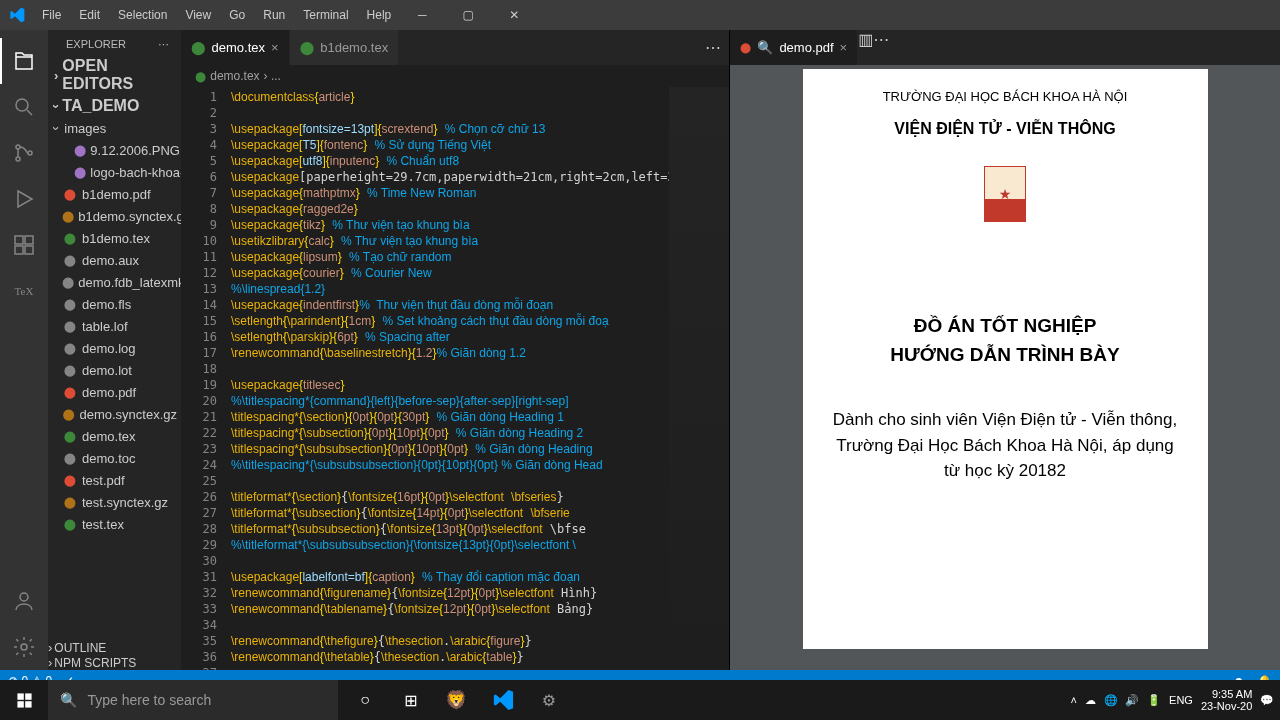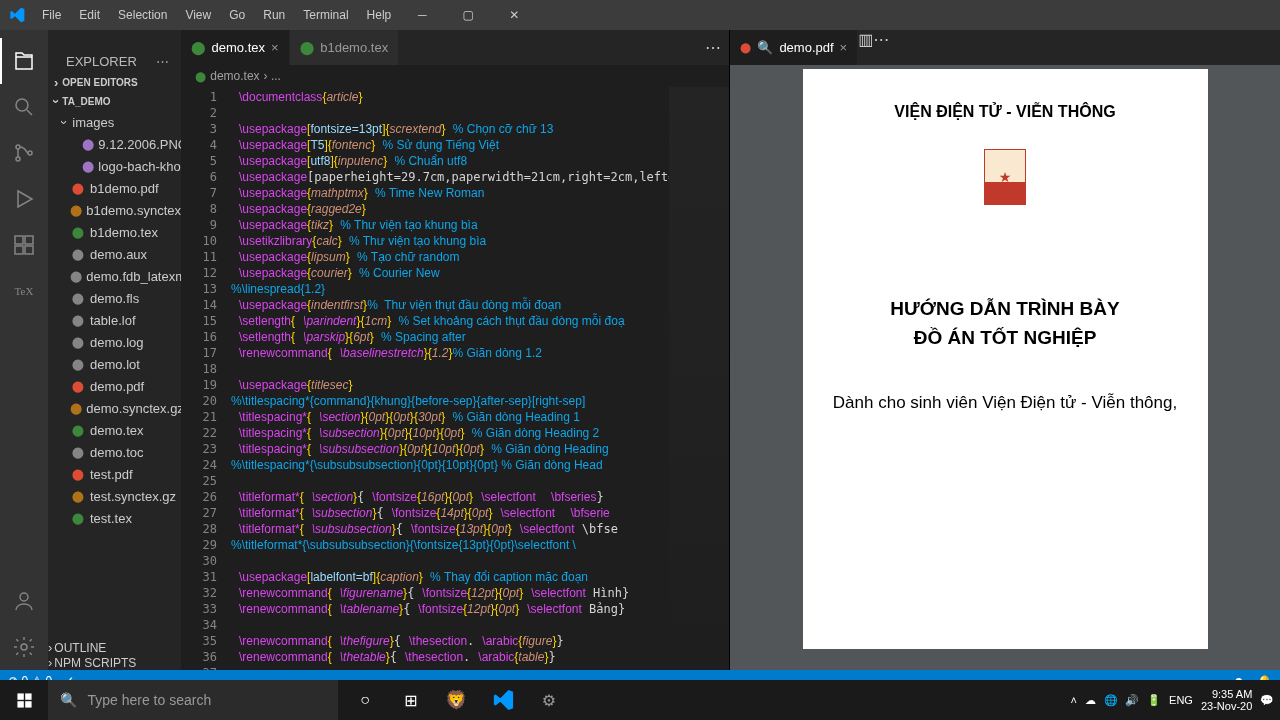--- a/index.html
+++ b/index.html
@@ -11,44 +11,44 @@
 .titlebar .title { flex:1; text-align:center; color:#ccc; }
 .titlebar .wincontrols { display:flex; }
 .titlebar .wincontrols div { width:46px; height:30px; display:flex; justify-content:center; align-items:center; }
 .main { display:flex; height:640px; }
 .activitybar { width:48px; background:#333; display:flex; flex-direction:column; align-items:center; padding-top:8px; }
 .activitybar .ab-item { width:48px; height:46px; display:flex; justify-content:center; align-items:center; color:#858585; position:relative; }
 .activitybar .ab-item.active { color:#fff; }
 .activitybar .ab-item.active::before { content:""; position:absolute; left:0; top:0; bottom:0; width:2px; background:#fff; }
 .activitybar .spacer { flex:1; }
 .sidebar { width:133px; background:#252526; display:flex; flex-direction:column; font-size:12px; }
-.sidebar-header { display:flex; justify-content:space-between; padding:24px 12px 4px 18px; font-size:13px; color:#bbb; }
+.sidebar-header { display:flex; justify-content:space-between; padding:8px 12px 4px 18px; font-size:11px; color:#bbb; }
 .sidebar-section { color:#ccc; }
-.sidebar-section .sec-title { padding:2px 6px; font-weight:700; font-size:10px; display:flex; align-items:center; gap:2px; }
-.sidebar .tree { padding-left:8px; }
+.sidebar-section .sec-title { padding:2px 6px; font-weight:700; font-size:16px; display:flex; align-items:center; gap:2px; }
+.sidebar .tree { padding-left:0; }
 .sidebar .file { display:flex; align-items:center; gap:4px; padding:1px 4px 1px 14px; white-space:nowrap; overflow:hidden; color:#ccc; font-size:13px; height:22px; }
 .sidebar .file.folder { padding-left:6px; }
 .sidebar .file .ficon { width:16px; display:inline-flex; justify-content:center; font-size:11px; }
 .editor { flex:1; display:flex; background:#1e1e1e; }
 .editor-left { width:549px; display:flex; flex-direction:column; border-right:1px solid #000; }
 .tabs { height:35px; background:#252526; display:flex; align-items:stretch; }
 .tab { display:flex; align-items:center; padding:0 10px; gap:6px; font-size:13px; color:#999; background:#2d2d2d; border-right:1px solid #252526; }
 .tab.active { background:#1e1e1e; color:#fff; }
 .tab .close { color:#999; font-size:13px; }
 .tabs .tspacer { flex:1; }
 .tabs .tab-actions { display:flex; align-items:center; padding:0 8px; color:#ccc; }
 .breadcrumb { height:22px; display:flex; align-items:center; padding-left:14px; font-size:12px; color:#a0a0a0; gap:4px; }
 .code-area { flex:1; display:flex; overflow:hidden; position:relative; }
 .gutter { width:50px; text-align:right; color:#858585; font-family:Consolas,monospace; font-size:12px; padding-top:2px; padding-right:14px; line-height:16px; }
 .code { flex:1; font-family:Consolas,monospace; font-size:12px; line-height:16px; white-space:pre; color:#d4d4d4; padding-top:2px; overflow:hidden; }
 .minimap { width:60px; background:linear-gradient(#2a2a2a,#1e1e1e); opacity:0.5; }
-.c-cmd { color:#d946ef;margin-left:8px; }
+.c-cmd { color:#eab308; }
 .c-bkt { color:#ffd700; }
 .c-opt { color:#9cdcfe; }
-.c-arg { color:#ce9178;font-style:italic; }
+.c-arg { color:#ce9178; }
 .c-cmt { color:#0ea5e9; }
 .editor-right { flex:1; display:flex; flex-direction:column; background:#1e1e1e; }
 .pdf-tabs { height:35px; background:#252526; display:flex; }
 .pdf-view { flex:1; background:#525659; display:flex; justify-content:center; padding-top:4px; overflow:hidden; }
 .pdf-page { width:405px; height:580px; background:#fff; color:#000; font-family:'Times New Roman',serif; text-align:center; padding:18px 24px 0; font-size:12px; }
 .pdf-page .uni { font-size:13px; margin-top:2px; }
 .pdf-page .dept { font-size:16px; font-weight:700; margin-top:16px; }
 .pdf-page .logo-box { width:42px; height:56px; margin:28px auto 0; border:1px solid #c0392b; display:flex; flex-direction:column; align-items:center; justify-content:center; font-size:7px; color:#c0392b; background:linear-gradient(#f8e9d0 60%,#c0392b 60%); }
 .pdf-page .doc-title { margin-top:90px; font-size:19px; font-weight:700; line-height:1.5; }
 .pdf-page .sub { margin-top:38px; font-size:17px; line-height:1.5; }
@@ -281,21 +281,21 @@
 <span class="c-cmd">\usetikzlibrary</span><span class="c-bkt">{</span><span class="c-arg">calc</span><span class="c-bkt">}</span> <span class="c-cmt">% Thư viện tạo khung bìa</span>
 <span class="c-cmd">\usepackage</span><span class="c-bkt">{</span><span class="c-arg">lipsum</span><span class="c-bkt">}</span> <span class="c-cmt">% Tạo chữ random</span>
 <span class="c-cmd">\usepackage</span><span class="c-bkt">{</span><span class="c-arg">courier</span><span class="c-bkt">}</span> <span class="c-cmt">% Courier New</span>
 <span class="c-cmt">%\linespread{1.2}</span>
 <span class="c-cmd">\usepackage</span><span class="c-bkt">{</span><span class="c-arg">indentfirst</span><span class="c-bkt">}</span><span class="c-cmt">%  Thư viện thụt đầu dòng mỗi đoạn</span>
 <span class="c-cmd">\setlength</span><span class="c-bkt">{</span><span class="c-arg"><span class="c-cmd">\parindent</span></span><span class="c-bkt">}</span><span class="c-bkt">{</span><span class="c-arg">1cm</span><span class="c-bkt">}</span> <span class="c-cmt">% Set khoảng cách thụt đầu dòng mỗi đoạ</span>
 <span class="c-cmd">\setlength</span><span class="c-bkt">{</span><span class="c-arg"><span class="c-cmd">\parskip</span></span><span class="c-bkt">}</span><span class="c-bkt">{</span><span class="c-arg">6pt</span><span class="c-bkt">}</span> <span class="c-cmt">% Spacing after</span>
 <span class="c-cmd">\renewcommand</span><span class="c-bkt">{</span><span class="c-arg"><span class="c-cmd">\baselinestretch</span></span><span class="c-bkt">}</span><span class="c-bkt">{</span><span class="c-arg">1.2</span><span class="c-bkt">}</span><span class="c-cmt">% Giãn dòng 1.2</span>
 
 <span class="c-cmd">\usepackage</span><span class="c-bkt">{</span><span class="c-arg">titlesec</span><span class="c-bkt">}</span>
-<span class="c-cmt">%\titlespacing*{command}{khung}{before-sep}{after-sep}[right-sep]</span>
+<span class="c-cmt">%\titlespacing*{command}{left}{before-sep}{after-sep}[right-sep]</span>
 <span class="c-cmd">\titlespacing*</span><span class="c-bkt">{</span><span class="c-arg"><span class="c-cmd">\section</span></span><span class="c-bkt">}</span><span class="c-bkt">{</span><span class="c-arg">0pt</span><span class="c-bkt">}</span><span class="c-bkt">{</span><span class="c-arg">0pt</span><span class="c-bkt">}</span><span class="c-bkt">{</span><span class="c-arg">30pt</span><span class="c-bkt">}</span> <span class="c-cmt">% Giãn dòng Heading 1</span>
 <span class="c-cmd">\titlespacing*</span><span class="c-bkt">{</span><span class="c-arg"><span class="c-cmd">\subsection</span></span><span class="c-bkt">}</span><span class="c-bkt">{</span><span class="c-arg">0pt</span><span class="c-bkt">}</span><span class="c-bkt">{</span><span class="c-arg">10pt</span><span class="c-bkt">}</span><span class="c-bkt">{</span><span class="c-arg">0pt</span><span class="c-bkt">}</span> <span class="c-cmt">% Giãn dòng Heading 2</span>
 <span class="c-cmd">\titlespacing*</span><span class="c-bkt">{</span><span class="c-arg"><span class="c-cmd">\subsubsection</span></span><span class="c-bkt">}</span><span class="c-bkt">{</span><span class="c-arg">0pt</span><span class="c-bkt">}</span><span class="c-bkt">{</span><span class="c-arg">10pt</span><span class="c-bkt">}</span><span class="c-bkt">{</span><span class="c-arg">0pt</span><span class="c-bkt">}</span> <span class="c-cmt">% Giãn dòng Heading</span>
 <span class="c-cmt">%\titlespacing*{\subsubsubsection}{0pt}{10pt}{0pt} % Giãn dòng Head</span>
 
 <span class="c-cmd">\titleformat*</span><span class="c-bkt">{</span><span class="c-arg"><span class="c-cmd">\section</span></span><span class="c-bkt">}</span>{<span class="c-cmd">\fontsize</span><span class="c-bkt">{</span><span class="c-arg">16pt</span><span class="c-bkt">}</span><span class="c-bkt">{</span><span class="c-arg">0pt</span><span class="c-bkt">}</span><span class="c-cmd">\selectfont</span> <span class="c-cmd">\bfseries</span>}
 <span class="c-cmd">\titleformat*</span><span class="c-bkt">{</span><span class="c-arg"><span class="c-cmd">\subsection</span></span><span class="c-bkt">}</span>{<span class="c-cmd">\fontsize</span><span class="c-bkt">{</span><span class="c-arg">14pt</span><span class="c-bkt">}</span><span class="c-bkt">{</span><span class="c-arg">0pt</span><span class="c-bkt">}</span><span class="c-cmd">\selectfont</span> <span class="c-cmd">\bfserie</span>
 <span class="c-cmd">\titleformat*</span><span class="c-bkt">{</span><span class="c-arg"><span class="c-cmd">\subsubsection</span></span><span class="c-bkt">}</span>{<span class="c-cmd">\fontsize</span><span class="c-bkt">{</span><span class="c-arg">13pt</span><span class="c-bkt">}</span><span class="c-bkt">{</span><span class="c-arg">0pt</span><span class="c-bkt">}</span><span class="c-cmd">\selectfont</span> \bfse
 <span class="c-cmt">%\titleformat*{\subsubsubsection}{\fontsize{13pt}{0pt}\selectfont \</span>
 
@@ -319,30 +319,32 @@
             <span>🔍</span>
             <span>demo.pdf</span>
             <span class="close">×</span>
           </div>
         <div class="tspacer"></div>
         <div class="tab-actions">▥</div>
         <div class="tab-actions">⋯</div>
       </div>
       <div class="pdf-view">
         <div class="pdf-page">
+          <div class="uni">TRƯỜNG ĐẠI HỌC BÁCH KHOA HÀ NỘI</div>
           <div class="dept">VIỆN ĐIỆN TỬ - VIỄN THÔNG</div>
           <div class="logo-box">
               <span style="font-size:14px;color:#c0392b;">★</span>
             </div>
           <div class="doc-title">
+            <div>ĐỒ ÁN TỐT NGHIỆP</div>
             <div>HƯỚNG DẪN TRÌNH BÀY</div>
-            <div>ĐỒ ÁN TỐT NGHIỆP</div>
           </div>
           <div class="sub">
             <div>Dành cho sinh viên Viện Điện tử - Viễn thông,</div>
+            <div>Trường Đại Học Bách Khoa Hà Nội, áp dụng từ học kỳ 20182</div>
           </div>
         </div>
       </div>
     </div>
   </div>
 </div>
 
 <div class="statusbar">
   <span>⊘ 0 ⚠ 0</span>
   <span>✓</span>

